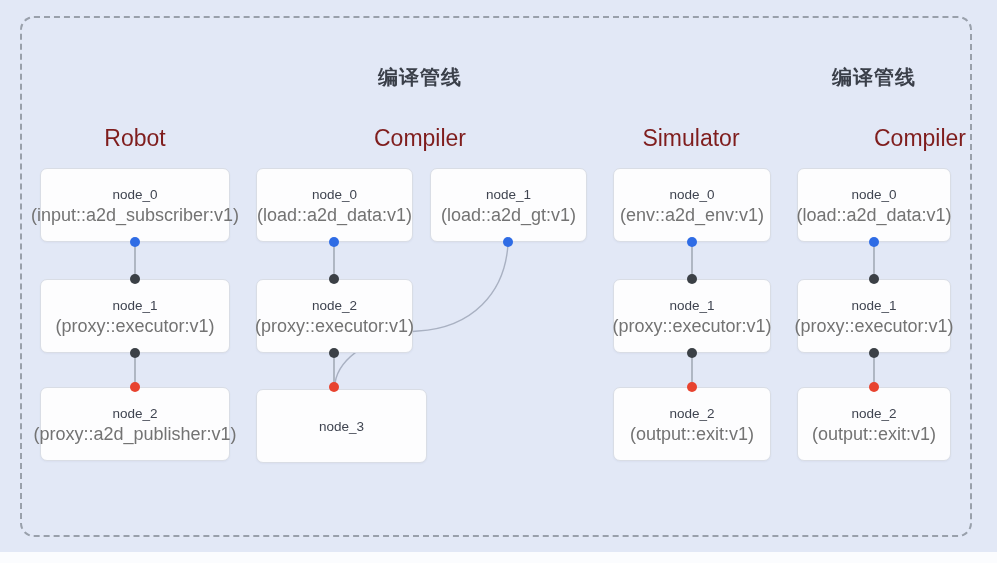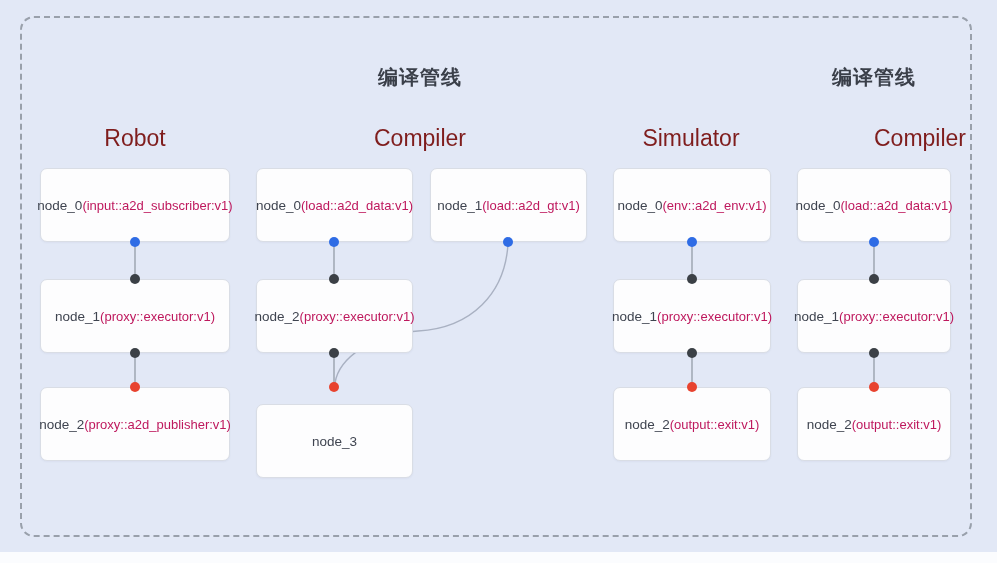--- a/index.html
+++ b/index.html
@@ -3,24 +3,24 @@
 <meta charset="utf-8">
 <style>
   html,body{margin:0;padding:0;background:#fbfcfe;font-family:"Liberation Sans","DejaVu Sans",sans-serif;}
   .stage{position:relative;width:997px;height:563px;overflow:hidden;background:#fbfcfe;}
   .canvas{position:absolute;left:0;top:0;width:997px;height:552px;background:#e2e8f6;}
   .dashed-box{position:absolute;left:20px;top:16px;width:948px;height:517px;border:2px dashed #99a0ab;border-radius:14px;z-index:0;}
   .hdr-zh{position:absolute;transform:translateX(-50%);font-size:20px;font-weight:700;color:#3a3f49;white-space:nowrap;letter-spacing:1px;z-index:2;}
   .hdr-en{position:absolute;transform:translateX(-50%);font-size:23px;font-weight:400;color:#7f1d1d;white-space:nowrap;z-index:2;}
   .edges{position:absolute;left:0;top:0;z-index:1;}
   .node-box{position:absolute;height:74px;background:#fdfdfe;border:1px solid #d9dde5;border-radius:7px;
-            box-shadow:0 1px 2px rgba(60,70,110,0.05);display:flex;align-items:center;
+            box-shadow:0 1px 2px rgba(60,70,110,0.05);display:flex;flex-direction:column;align-items:center;
             justify-content:center;z-index:2;box-sizing:border-box;}
   .node-name{font-size:13.5px;color:#3f4450;line-height:21px;white-space:nowrap;}
-  .node-type{font-size:13px;color:#be185d;line-height:21px;white-space:nowrap;}
+  .node-type{font-size:18px;color:#737373;line-height:21px;white-space:nowrap;}
   .dot{position:absolute;width:10px;height:10px;border-radius:50%;z-index:3;}
   .dot.blue{background:#2f6ce5;}
   .dot.dark{background:#3b4046;}
   .dot.red{background:#e8432f;}
 </style>
 </head>
 <body>
 
 <div class="stage">
   <div class="canvas"></div>
@@ -63,21 +63,21 @@
     <div class="node-type">(load::a2d_data:v1)</div>
   </div>
   <div class="node-box" style="left:430px;top:168px;width:157px;">
     <div class="node-name">node_1</div>
     <div class="node-type">(load::a2d_gt:v1)</div>
   </div>
   <div class="node-box" style="left:256px;top:279px;width:157px;">
     <div class="node-name">node_2</div>
     <div class="node-type">(proxy::executor:v1)</div>
   </div>
-  <div class="node-box" style="left:256px;top:404px;width:157px;">
+  <div class="node-box" style="left:256px;top:389px;width:171px;">
     <div class="node-name">node_3</div>
   </div>
 
   <div class="node-box" style="left:613px;top:168px;width:158px;">
     <div class="node-name">node_0</div>
     <div class="node-type">(env::a2d_env:v1)</div>
   </div>
   <div class="node-box" style="left:613px;top:279px;width:158px;">
     <div class="node-name">node_1</div>
     <div class="node-type">(proxy::executor:v1)</div>

